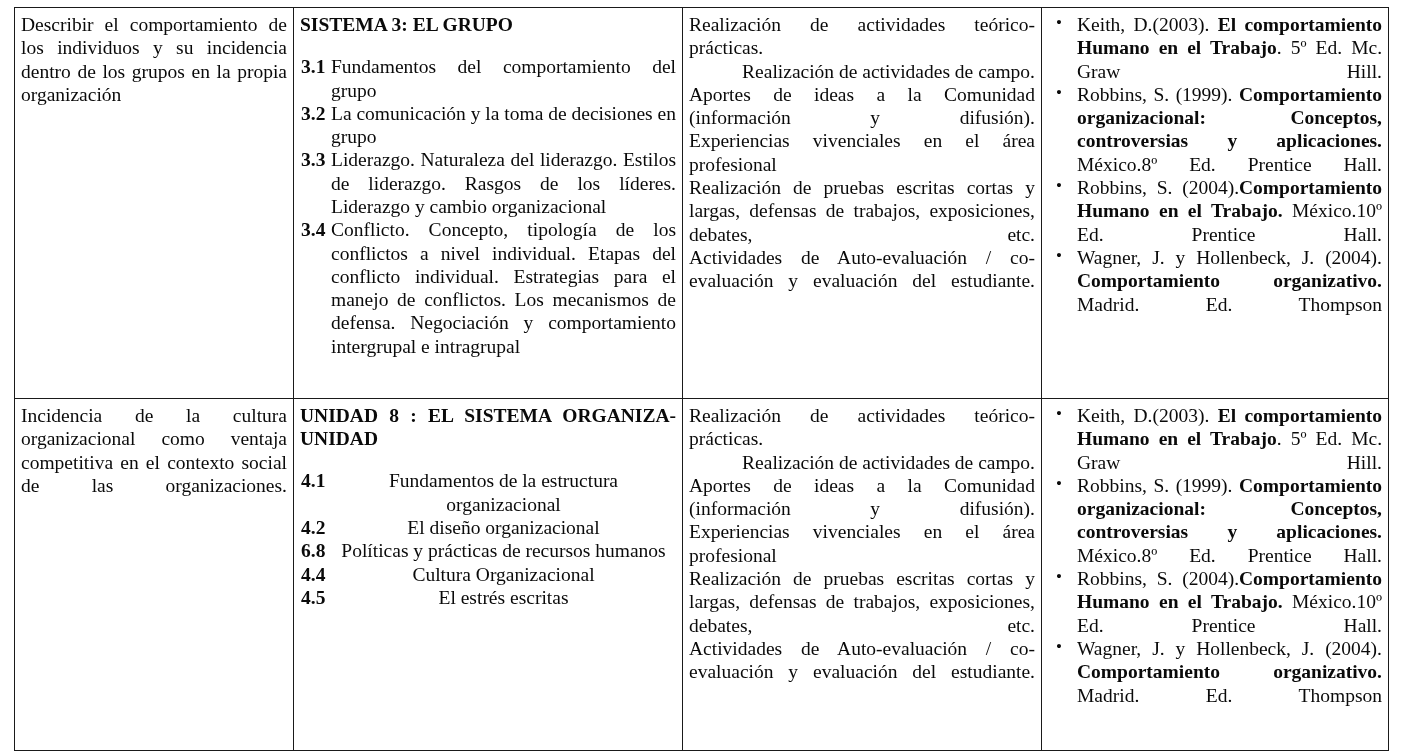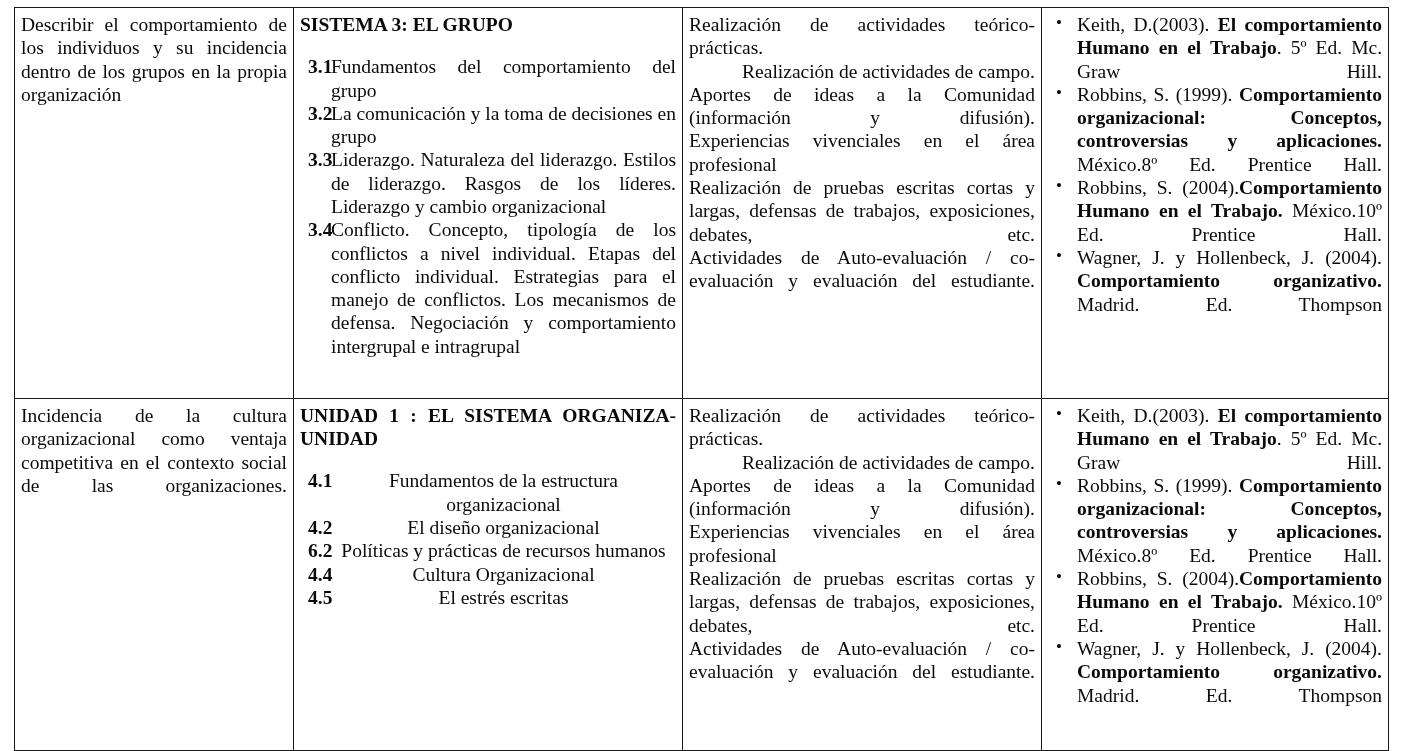--- a/index.html
+++ b/index.html
@@ -78,21 +78,21 @@
   }
   ul.topics > li {
     position: relative;
     padding-left: 31px;
     margin: 0;
     text-align: justify;
     text-justify: inter-word;
   }
   ul.topics > li .num {
     position: absolute;
-    left: 8px;
+    left: 1px;
     top: 0;
     font-weight: bold;
   }
   ul.topics > li.nojust {
     text-align: center;
   }
 
   .act-line {
     display: block;
     text-align: justify;
@@ -204,35 +204,35 @@
       </tr>
 
       <tr class="row-2">
 
         <td class="col-competency">
           <div class="stretch">Incidencia de la cultura organizacional como ventaja competitiva en el contexto social de las organizaciones.</div>
         </td>
 
         <td class="col-unit">
           <div class="unit-title justified-stretch">
-            <span>UNIDAD 1 : EL SISTEMA ORGANIZA-</span>
+            <span>UNIDAD 8 : EL SISTEMA ORGANIZA-</span>
           </div>
           <div class="unit-title">UNIDAD</div>
           <div class="unit-spacer"></div>
           <ul class="topics">
             <li class="nojust">
               <span class="num">4.1</span>
               <span>Fundamentos de la estructura organizacional</span>
             </li>
             <li class="nojust">
               <span class="num">4.2</span>
               <span>El diseño organizacional</span>
             </li>
             <li class="nojust">
-              <span class="num">6.2</span>
+              <span class="num">6.8</span>
               <span>Políticas y prácticas de recursos humanos</span>
             </li>
             <li class="nojust">
               <span class="num">4.4</span>
               <span>Cultura Organizacional</span>
             </li>
             <li class="nojust">
               <span class="num">4.5</span>
               <span>El estrés escritas</span>
             </li>

